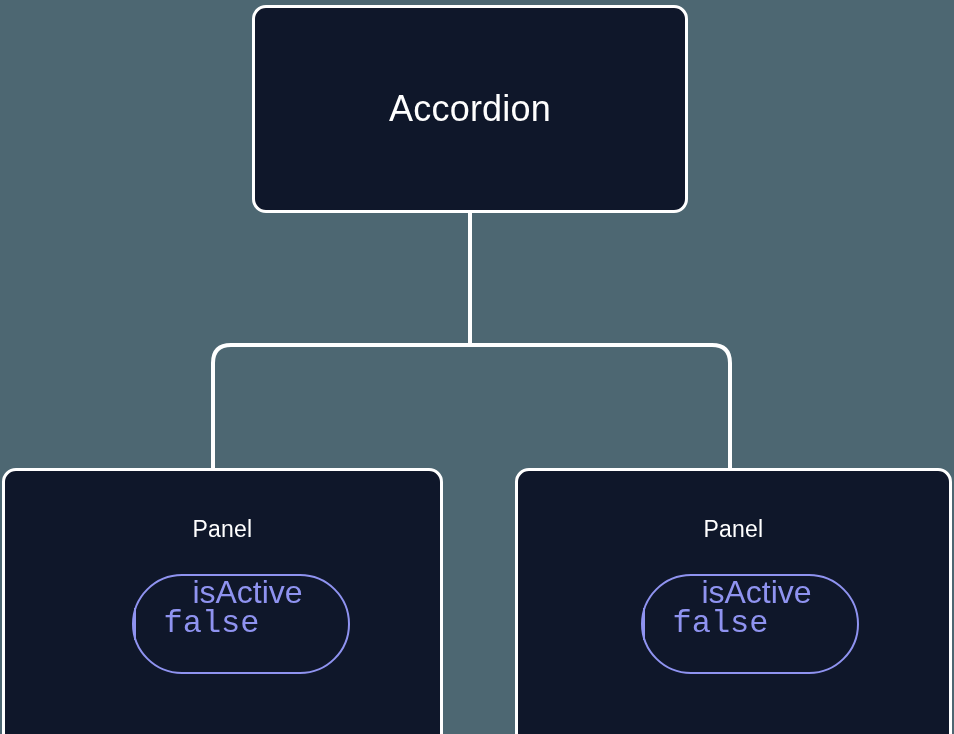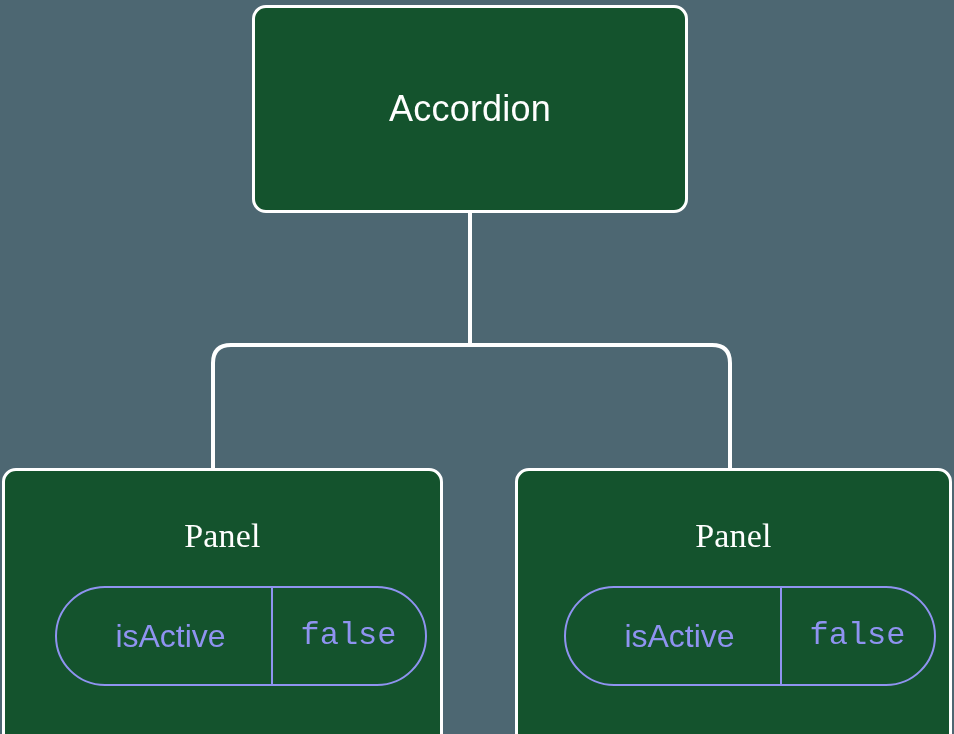--- a/index.html
+++ b/index.html
@@ -28,21 +28,21 @@
     top: 0;
     width: 954px;
     height: 734px;
     pointer-events: none;
   }
 
   
   .node {
     position: absolute;
     box-sizing: border-box;
-    background: #14532d;
+    background: #0f172a;
     border: 3px solid #ffffff;
     border-radius: 14px;
     display: flex;
     flex-direction: column;
     align-items: center;
     z-index: 2;
   }
 
   .node-root {
     left: 252px;
@@ -61,22 +61,21 @@
     text-align: center;
     white-space: nowrap;
   }
 
   .node-child {
     height: 280px;
     padding-top: 46px;
   }
 
   .node-child .node-title {
-    font-size: 34px;
-    font-family: Liberation Serif, serif;
+    font-size: 23px;
   }
 
   .node-child-left {
     left: 2px;
     top: 468px;
     width: 441px;
   }
 
   .node-child-right {
     left: 515px;
@@ -87,20 +86,21 @@
   
   .prop-pill {
     margin-top: 32px;
     box-sizing: border-box;
     height: 100px;
     border: 2px solid #8f93f0;
     border-radius: 50px;
     display: flex;
     align-items: stretch;
     background: transparent;
+    flex-direction: column;
   }
 
   .prop-key,
   .prop-val {
     display: flex;
     align-items: center;
     justify-content: center;
     color: #8f93f0;
     font-size: 32px;
     font-weight: 400;

